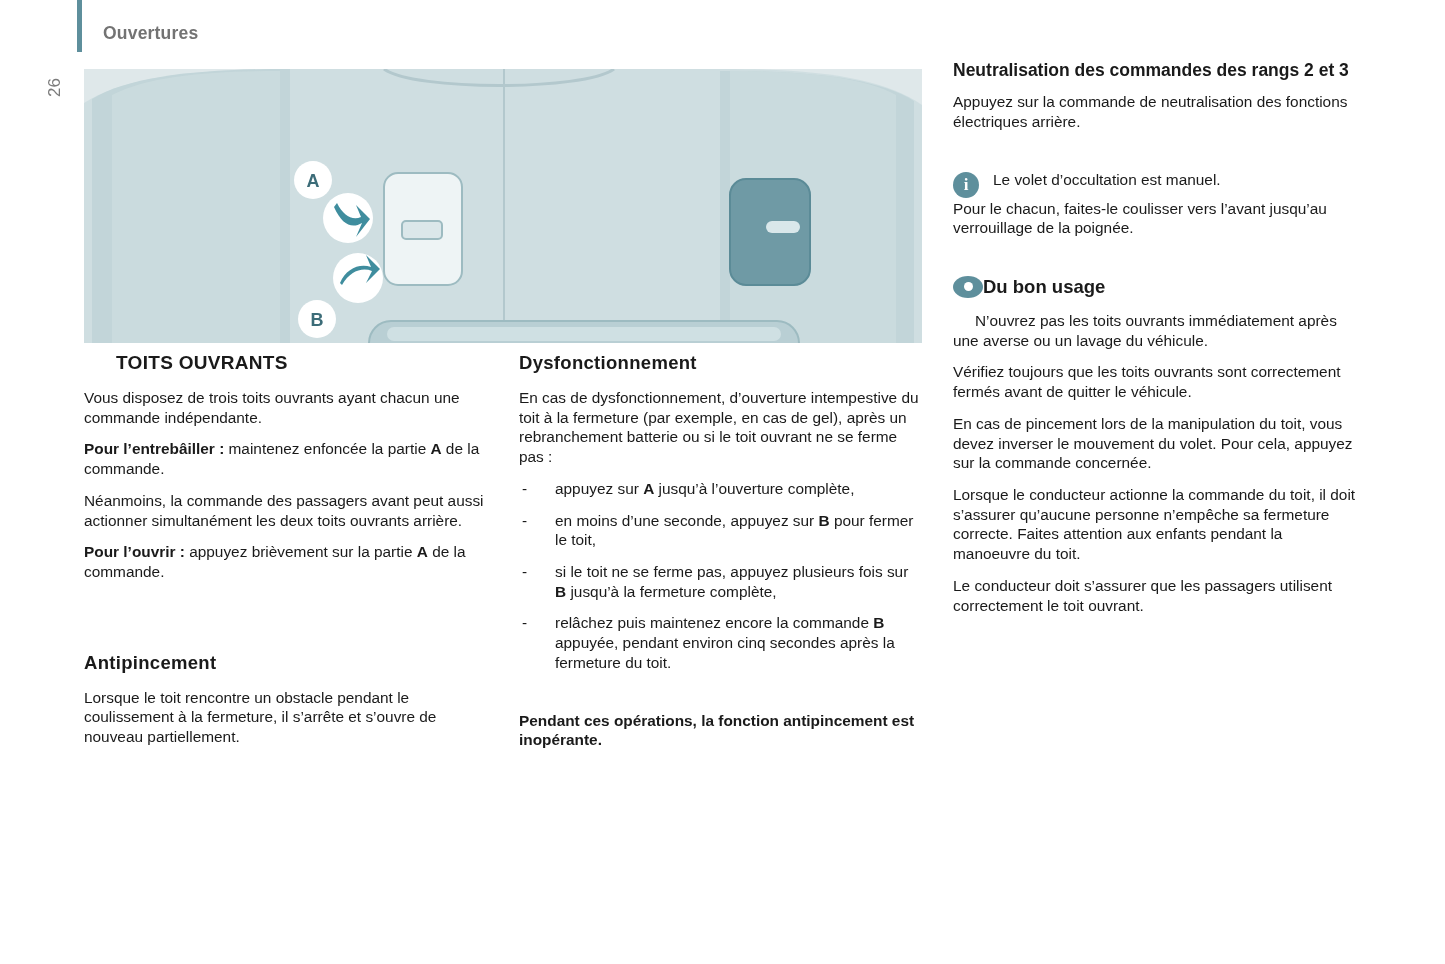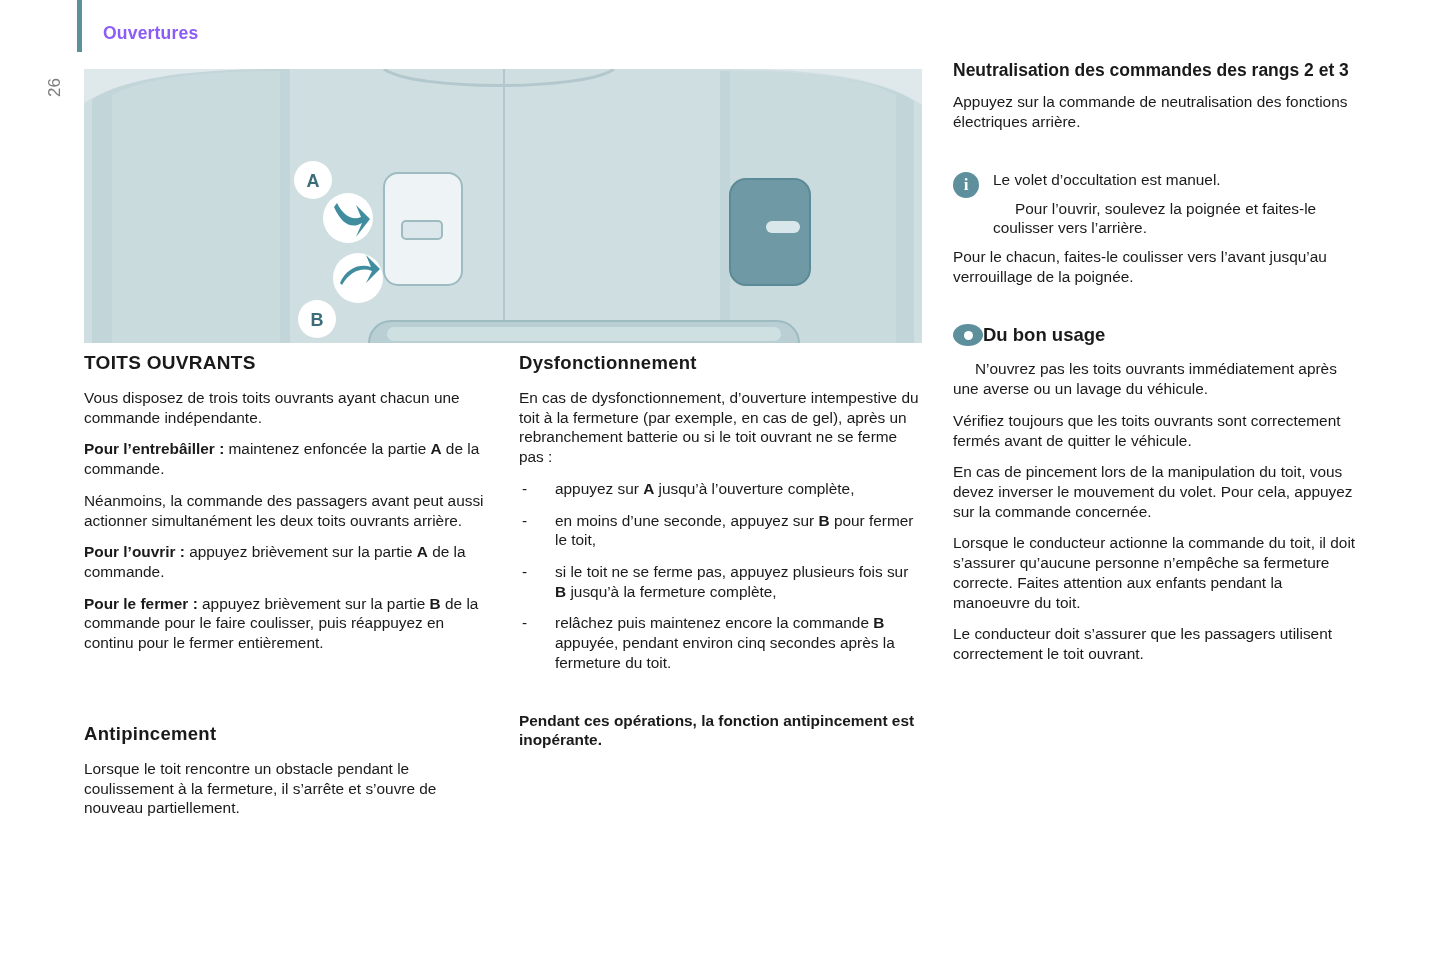--- a/index.html
+++ b/index.html
@@ -19,21 +19,21 @@
     position: absolute;
     left: 77px; top: 0; width: 5px; height: 52px;
     background: #5e8f9c;
   }
   .header-title {
     position: absolute;
     left: 103px; top: 23px;
     font-size: 17.5px;
     font-weight: bold;
     letter-spacing: .2px;
-    color: #8b5cf6;
+    color: #737373;
   }
   .page-number {
     position: absolute;
     left: 45px; top: 97px;
     font-size: 17px;
     color: #7b7b7b;
     transform: rotate(-90deg);
     transform-origin: left top;
   }
 
@@ -52,21 +52,21 @@
   .col-1 { left: 84px; top: 352px; width: 400px; }
   .col-2 { left: 519px; top: 352px; width: 400px; }
   .col-3 { left: 953px; top: 60px; width: 405px; }
 
   h2.sec {
     font-size: 18.5px;
     font-weight: bold;
     margin: 0 0 14px 0;
     letter-spacing: .3px;
   }
-  h2.sec-caps { font-size: 19px; }
+  h2.sec-caps { font-size: 19px; margin-left: 32px; }
   h3.sub {
     font-size: 17.5px;
     font-weight: bold;
     margin: 0 0 11px 0;
     line-height: 1.22;
   }
   p.body {
     font-size: 15.4px;
     line-height: 1.28;
     margin: 0 0 12px 0;
@@ -193,23 +193,20 @@
   <p class="body">
     <span class="b">Pour l’entrebâiller :</span><span> maintenez enfoncée la partie </span><span class="b">A</span><span> de la commande.</span>
   </p>
 
   <p class="body">Néanmoins, la commande des passagers avant peut aussi actionner simultanément les deux toits ouvrants arrière.</p>
 
   <p class="body">
     <span class="b">Pour l’ouvrir :</span><span> appuyez brièvement sur la partie </span><span class="b">A</span><span> de la commande.</span>
   </p>
 
-  <p class="body">
-    <span class="b">Pour le fermer :</span><span> appuyez brièvement sur la partie </span><span class="b">B</span><span> de la commande pour le faire coulisser, puis réappuyez en continu pour le fermer entièrement.</span>
-  </p>
 
   <div class="spacer-lg"></div>
 
   <h2 class="sec">Antipincement</h2>
   <p class="body">Lorsque le toit rencontre un obstacle pendant le coulissement à la fermeture, il s’arrête et s’ouvre de nouveau partiellement.</p>
 </div>
 
 <div class="col col-2">
   <h2 class="sec">Dysfonctionnement</h2>
   <p class="body">En cas de dysfonctionnement, d’ouverture intempestive du toit à la fermeture (par exemple, en cas de gel), après un rebranchement batterie ou si le toit ouvrant ne se ferme pas :</p>
@@ -240,21 +237,20 @@
 
 <div class="col col-3">
   <h3 class="sub">Neutralisation des commandes des rangs 2 et 3</h3>
   <p class="body">Appuyez sur la commande de neutralisation des fonctions électriques arrière.</p>
 
   <div class="spacer-md"></div>
 
   <div class="note-block">
     <div class="icon-circle">i</div>
     <p class="note-first-line">Le volet d’occultation est manuel.</p>
-    <p class="note-first-line note-indent" style="margin-top:9px">Pour l’ouvrir, soulevez la poignée et faites-le coulisser vers l’arrière.</p>
     <p class="body" style="margin-top:9px">Pour le chacun, faites-le coulisser vers l’avant jusqu’au verrouillage de la poignée.</p>
   </div>
 
   <div class="spacer-md"></div>
 
   <div class="eye-row">
     <span class="eye-icon"></span>
     <span class="eye-title">Du bon usage</span>
   </div>
 

